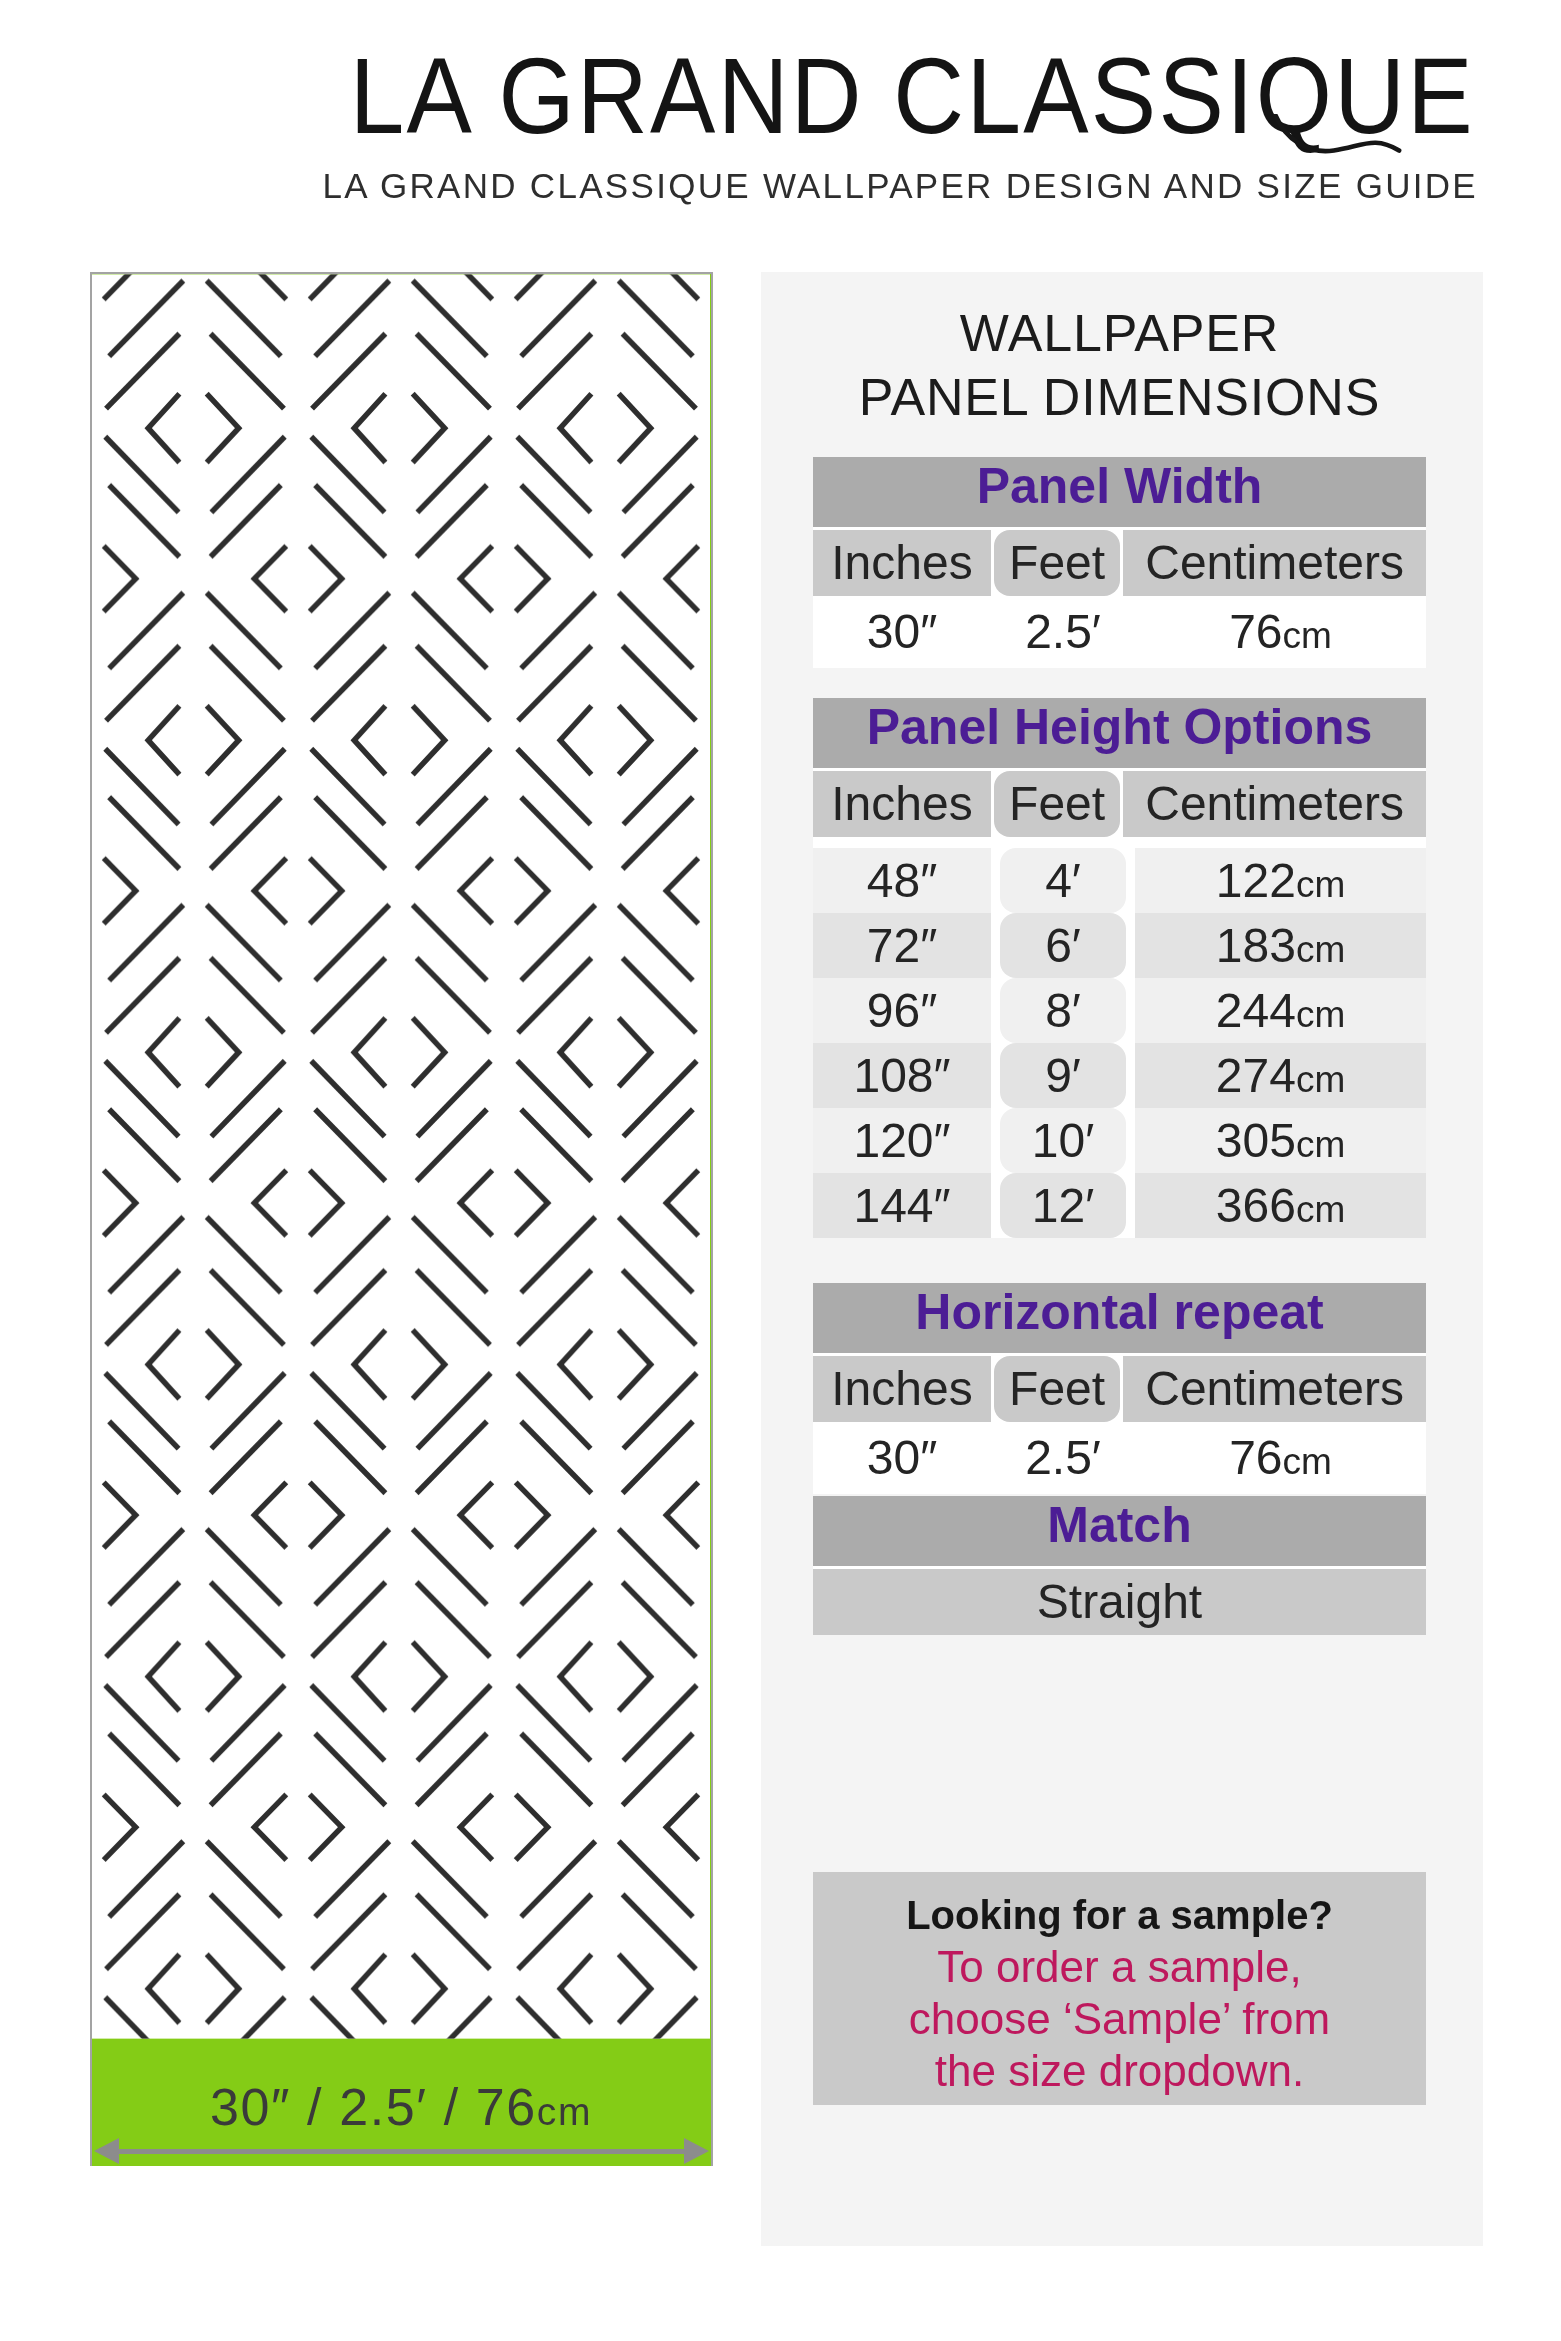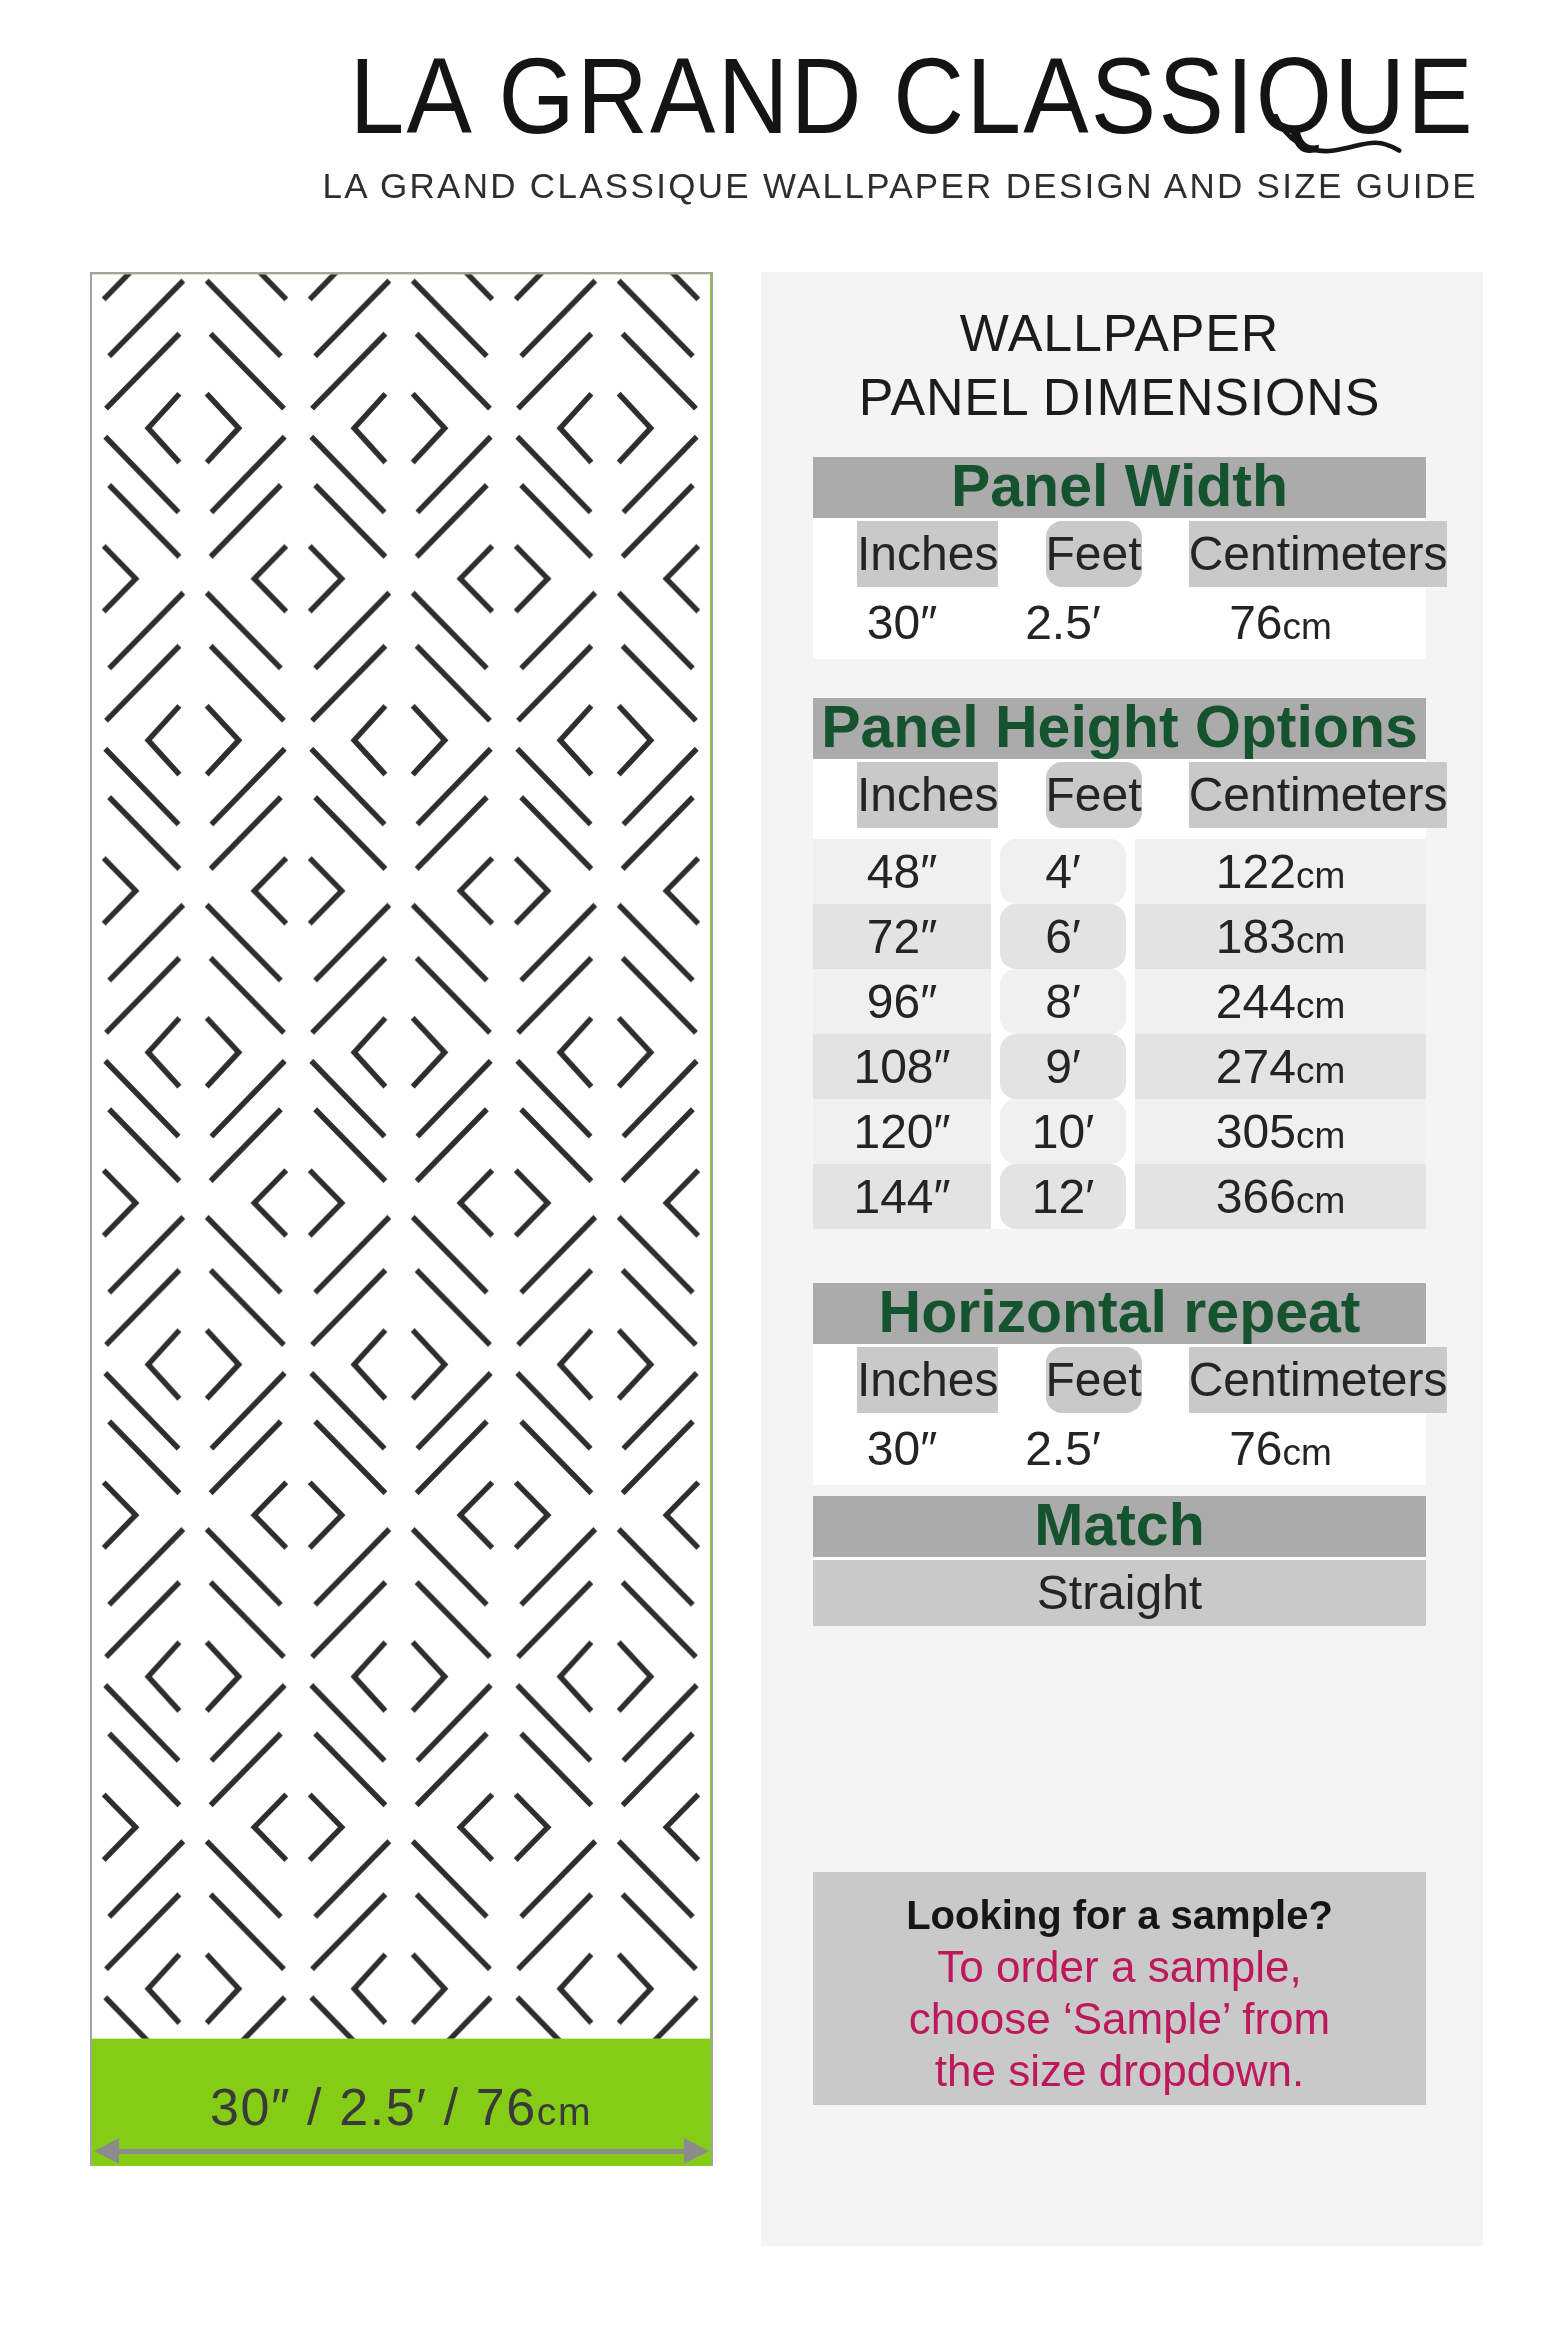--- a/index.html
+++ b/index.html
@@ -29,23 +29,23 @@
   #swatch-label .unit{font-size:39px;}
   #width-arrow{top:1864px;left:1.6px;right:1.6px;height:26.5px;display:flex;align-items:center;}
   #width-arrow .head-l{width:0;height:0;border-top:13.3px solid transparent;border-bottom:13.3px solid transparent;border-right:25px solid #8c8c8c;}
   #width-arrow .head-r{width:0;height:0;border-top:13.3px solid transparent;border-bottom:13.3px solid transparent;border-left:25px solid #8c8c8c;}
   #width-arrow .shaft{flex:1;height:4.7px;background:#8c8c8c;}
 
   
   #info-panel{top:272px;left:761px;width:722px;height:1974px;background:#f4f4f4;}
   #dim-heading{top:29px;left:52px;width:613px;text-align:center;font-size:52px;line-height:64px;letter-spacing:0.8px;color:#1c1c1c;}
   .section{position:absolute;left:52px;width:613px;}
-  .bar{height:61px;line-height:59px;background:#ababab;text-align:center;font-size:59px;font-weight:700;color:#14532d;}
+  .bar{height:70px;line-height:59px;background:#ababab;text-align:center;font-size:50px;font-weight:700;color:#4c1d95;}
   .cols{display:flex;gap:3.1px;background:#fff;padding-top:3.1px;margin-top:0;}
-  .cols .cell{background:#c9c9c9;margin-left:44px;}
+  .cols .cell{background:#c9c9c9;}
   .rowwrap{background:#fff;padding-top:11px;}
   .trow{display:flex;gap:9px;background:#fff;}
   .cell{height:66px;line-height:66px;text-align:center;font-size:48px;color:#242424;}
   .c-in{width:178px;}
   .c-ft{width:126px;border-radius:16px;}
   .c-cm{flex:1;}
   .vrow .cell{background:transparent;height:72px;line-height:72px;}
   .hrow .cell{height:65px;line-height:65px;}
   .r-even .cell{background:#f0f0f0;}
   .r-odd .cell{background:#e3e3e3;}

